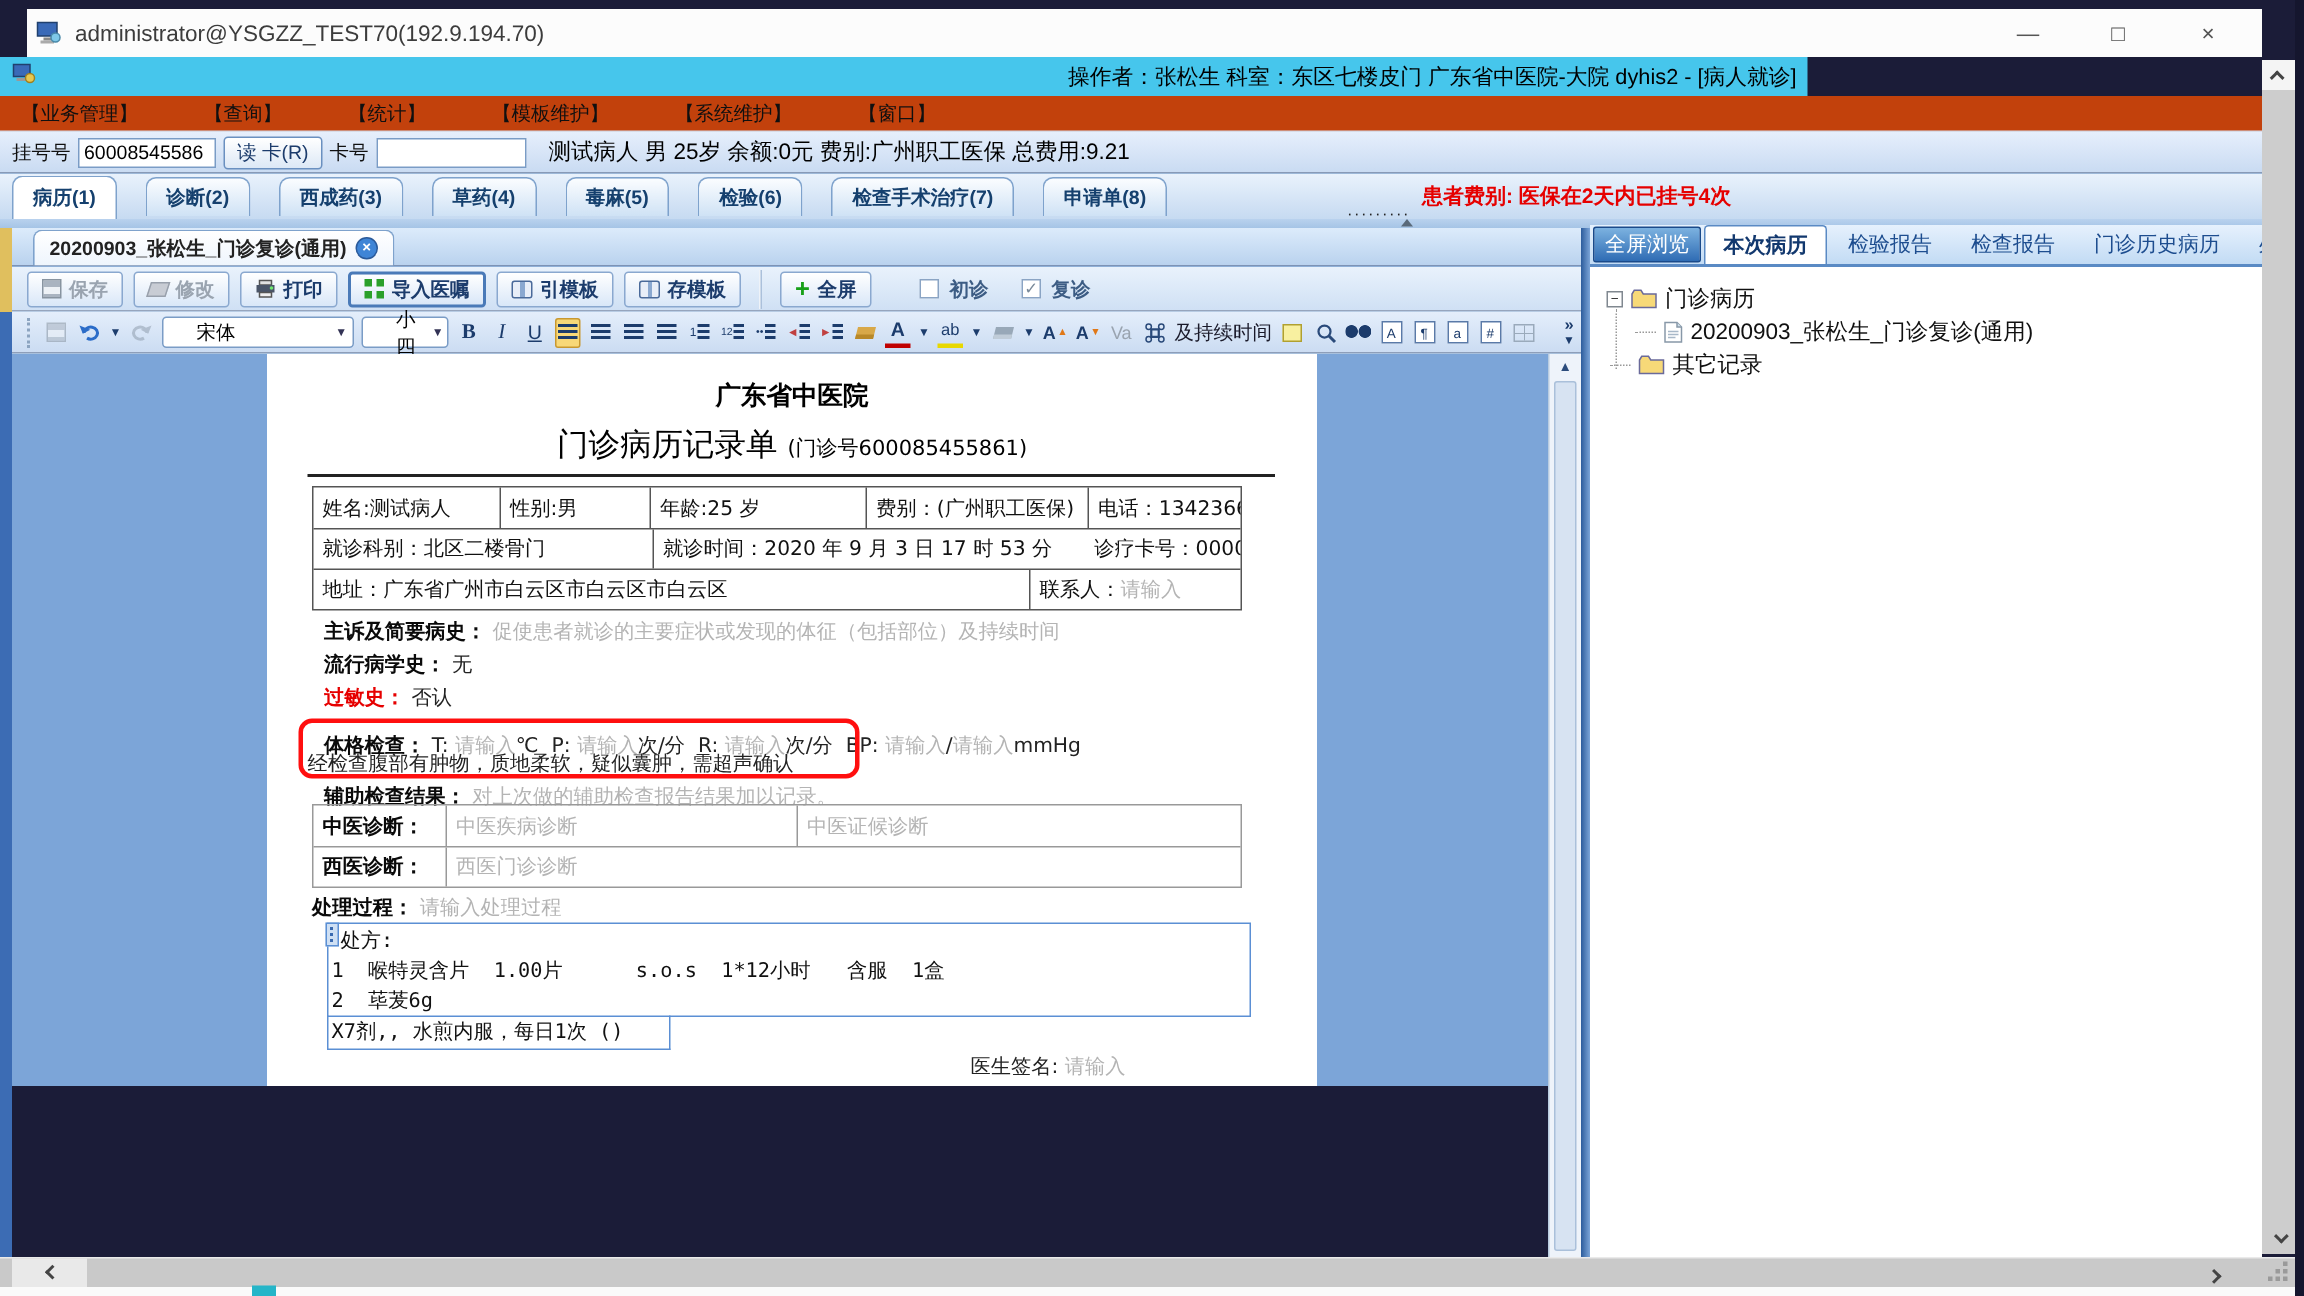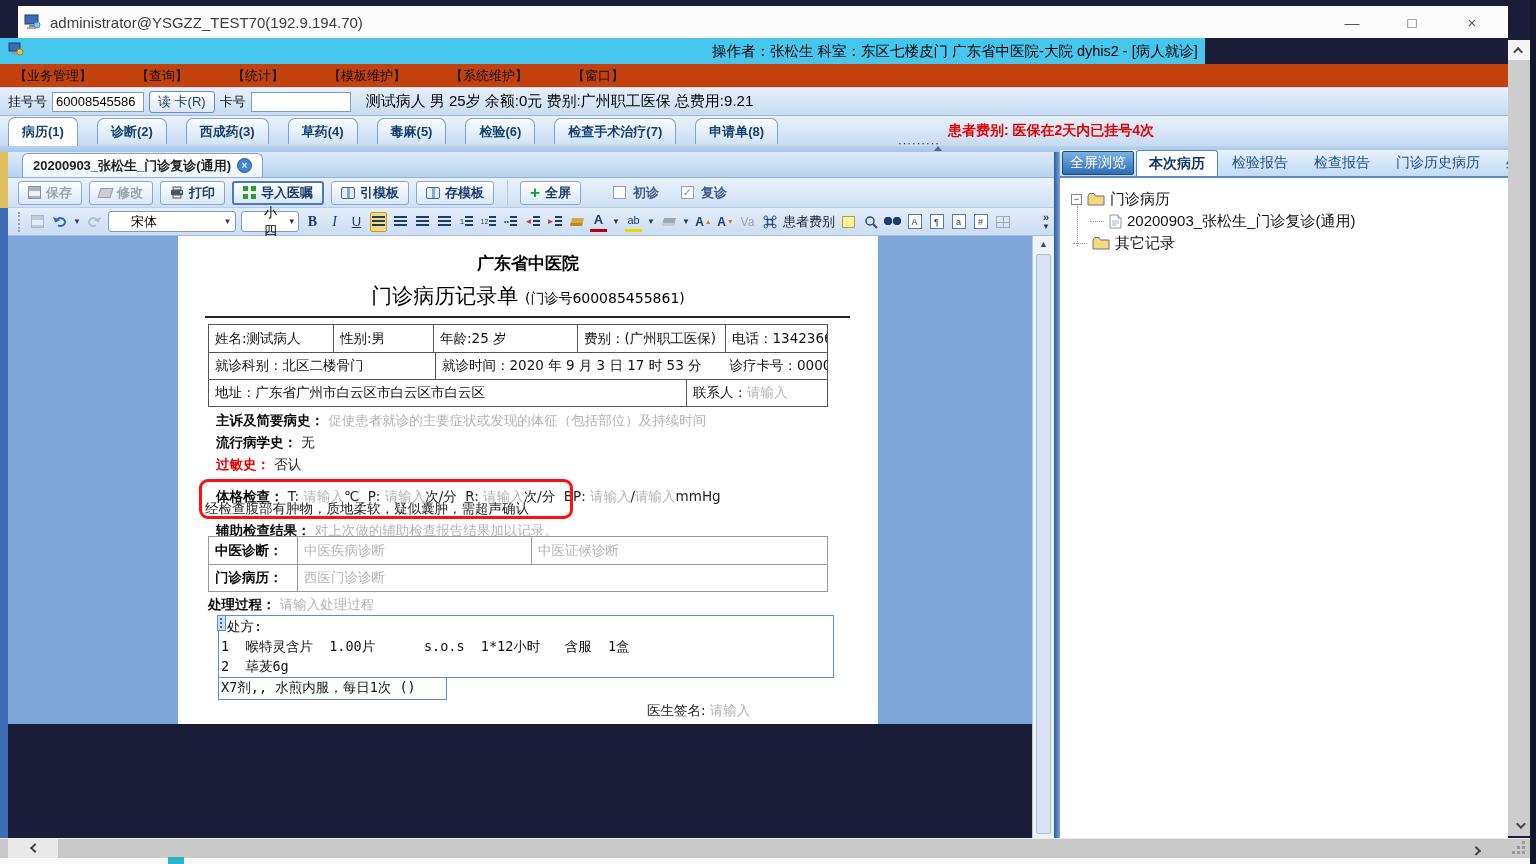--- a/index.html
+++ b/index.html
@@ -347,21 +347,21 @@
   <span class="fi va-gray">Va</span>
   <span class="fi">
     <svg width="14" height="14">
         <path d="M4.5 4.5h5v5h-5z" fill="none" stroke="#2a4a7a" stroke-width="1.5"></path>
         <circle cx="2.8" cy="2.8" r="1.8" fill="none" stroke="#2a4a7a"></circle>
         <circle cx="11.2" cy="2.8" r="1.8" fill="none" stroke="#2a4a7a"></circle>
         <circle cx="2.8" cy="11.2" r="1.8" fill="none" stroke="#2a4a7a"></circle>
         <circle cx="11.2" cy="11.2" r="1.8" fill="none" stroke="#2a4a7a"></circle>
       </svg>
   </span>
-  <span class="fi" style="font-size:13px;color:#1a1a2a;">患者费别</span>
+  <span class="fi" style="font-size:13px;color:#1a1a2a;">及持续时间</span>
   <span class="fi">
       <span class="note"></span>
     </span>
   <span class="fi">
     <svg width="14" height="14">
         <circle cx="6" cy="6" r="4" fill="none" stroke="#2a4a7a" stroke-width="1.5"></circle>
         <path d="M9 9 l4 4" stroke="#2a4a7a" stroke-width="2"></path>
       </svg>
   </span>
   <span class="fi">
@@ -454,21 +454,21 @@
 
     <div id="red-annot"></div>
 
     <div class="dtable dt2" style="top:300px;">
       <div class="drow">
         <div class="dcell blab" style="width:88px;">中医诊断：</div>
         <div class="dcell ph" style="width:234px;">中医疾病诊断</div>
         <div class="dcell ph grow">中医证候诊断</div>
       </div>
       <div class="drow">
-        <div class="dcell blab" style="width:88px;">门诊病历：</div>
+        <div class="dcell blab" style="width:88px;">西医诊断：</div>
         <div class="dcell ph grow">西医门诊诊断</div>
       </div>
     </div>
 
     <div class="pline" style="top:360px;left:30px;">
       <span class="blab">处理过程：</span>
       <span class="ph">请输入处理过程</span>
     </div>
 
     <div id="rx-box">

